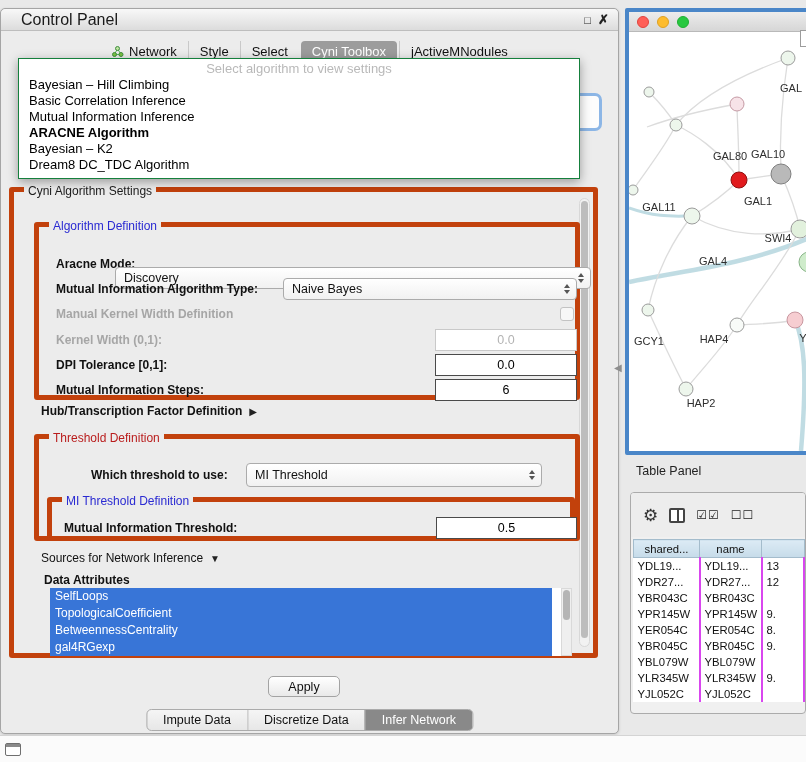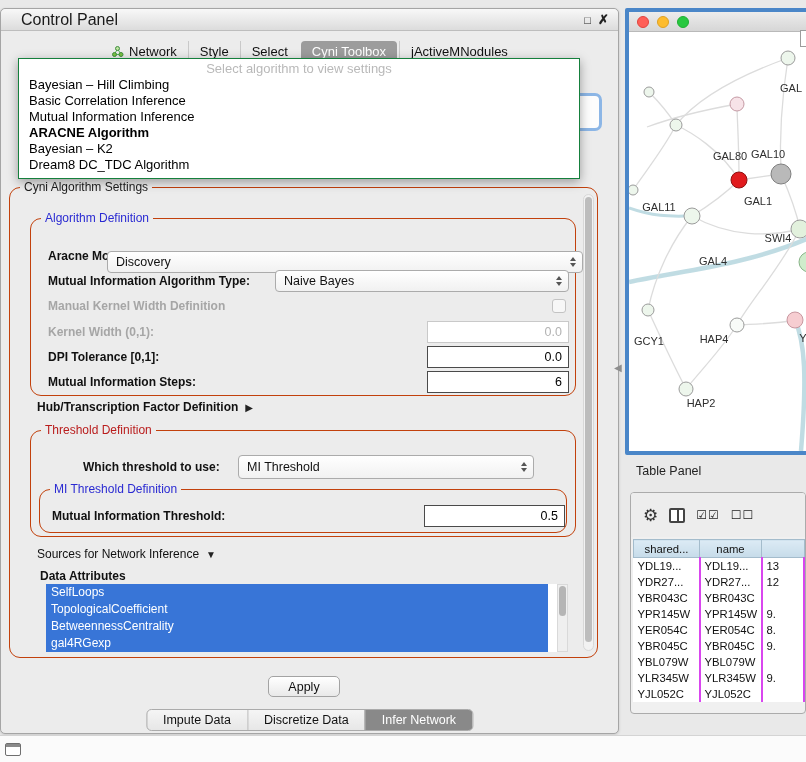--- a/index.html
+++ b/index.html
@@ -20,21 +20,21 @@
   .tab.sep{border-left:1px solid #c9c9c9}
   .tab.selected{background:#9c9c9c;color:#fff;border-radius:4px;margin:0 2px;border-left:none}
 
   .focus-frag{position:absolute;left:556px;top:84px;width:45px;height:38px;background:#fdfdfd;border:3px solid #8cb6e6;border-radius:7px;z-index:4}
 
   .algo-popup{position:absolute;left:17px;top:49px;width:562px;background:#fff;border:1px solid #15803d;box-shadow:0 3px 10px rgba(0,0,0,.35);z-index:30;padding:1px 0 5px}
   .popup-prompt{height:17px;line-height:17px;text-align:center;color:#b9b9b9;font-size:13px}
   .popup-item{height:16px;line-height:16px;padding-left:10px;font-size:13px;color:#000}
   .popup-item.bold{font-weight:bold}
 
-  .groupbox{position:absolute;border:1px solid #c2410c;border-radius:11px}
+  .groupbox{position:absolute;border:5px solid #c2410c;border-radius:3px}
   .group-title{position:absolute;top:-8px;left:10px;background:#ececec;padding:0 4px;font-size:12px;color:#1c1c1c;white-space:nowrap}
   .group-title.blue{color:#2a2ad2}
   .group-title.green{color:#b91c1c}
 
   .settings{left:8px;top:178px;width:589px;height:471px}
   .vscroll{position:absolute;right:3px;top:6px;bottom:6px;width:11px;background:#f2f2f2;border:1px solid #d8d8d8;border-radius:6px}
   .vthumb{position:absolute;left:1px;right:1px;top:2px;bottom:8px;background:#bdbdbd;border-radius:5px}
 
   .algdef{left:20px;top:30px;width:546px;height:178px}
   .thrgroup{left:20px;top:242px;width:546px;height:107px}
@@ -46,21 +46,21 @@
   .row22{height:22px;line-height:22px}
   .row16{height:16px;line-height:16px}
 
   .combo{position:absolute;height:22px;background:linear-gradient(#ffffff,#f1f1f1);border:1px solid #ababab;border-radius:4px;display:flex;align-items:center;padding:0 24px 0 8px;font-size:12.5px}
   .combo.h24{height:24px}
   .combo-arrows{position:absolute;right:6px;top:0;bottom:0;display:flex;flex-direction:column;justify-content:center;gap:2px}
   .combo-arrows i{display:block;width:0;height:0;border-left:3.5px solid transparent;border-right:3.5px solid transparent}
   .combo-arrows .up{border-bottom:4px solid #555}
   .combo-arrows .dn{border-top:4px solid #555}
 
-  .tin{position:absolute;height:22px;border:1px solid #4a4a4a;background:#fff;text-align:right;padding:0 6px;font-size:12.5px;font-family:inherit;color:#000}
+  .tin{position:absolute;height:22px;border:1px solid #4a4a4a;background:#fff;text-align:center;padding:0 6px;font-size:12.5px;font-family:inherit;color:#000}
   .tin.dim{border-color:#c9c9c9;color:#b3b3b3}
   .chk{position:absolute;width:14px;height:14px;border:1px solid #c3c3c3;background:#f7f7f7;border-radius:3px}
 
   .hub-row,.src-row{position:absolute;display:flex;gap:7px;align-items:center;font-size:12px}
   .tri{font-size:10px;color:#222}
 
   .attr-list{position:absolute;left:36px;top:396px;width:522px;height:68px;background:#fff}
   .attr-row{height:17px;line-height:17px;width:502px;background:#3875d7;color:#fff;padding-left:5px;font-size:12px;white-space:nowrap;overflow:hidden}
   .attr-scroll{position:absolute;right:0;top:0;bottom:0;width:11px;background:#efefef;border:1px solid #d9d9d9}
   .attr-thumb{position:absolute;left:1px;right:1px;top:1px;height:30px;background:#b5b5b5;border-radius:4px}
@@ -161,21 +161,21 @@
     <div class="groupbox settings">
       <span class="group-title">Cyni Algorithm Settings</span>
       <div class="vscroll">
           <div class="vthumb"></div>
         </div>
 
       <div class="groupbox algdef">
         <span class="group-title blue">Algorithm Definition</span>
 
         <span class="lbl b row22" style="left:17px;top:26px">Aracne Mode:</span>
-        <div class="combo" style="left:76px;top:32px;width:476px">
+        <div class="combo" style="left:76px;top:40px;width:476px">
           <span>Discovery</span>
           <span class="combo-arrows">
               <i class="up"></i>
               <i class="dn"></i>
             </span>
         </div>
 
         <span class="lbl b row22" style="left:17px;top:51px">Mutual Information Algorithm Type:</span>
         <div class="combo" style="left:244px;top:51px;width:294px">
           <span>Naive Bayes</span>

